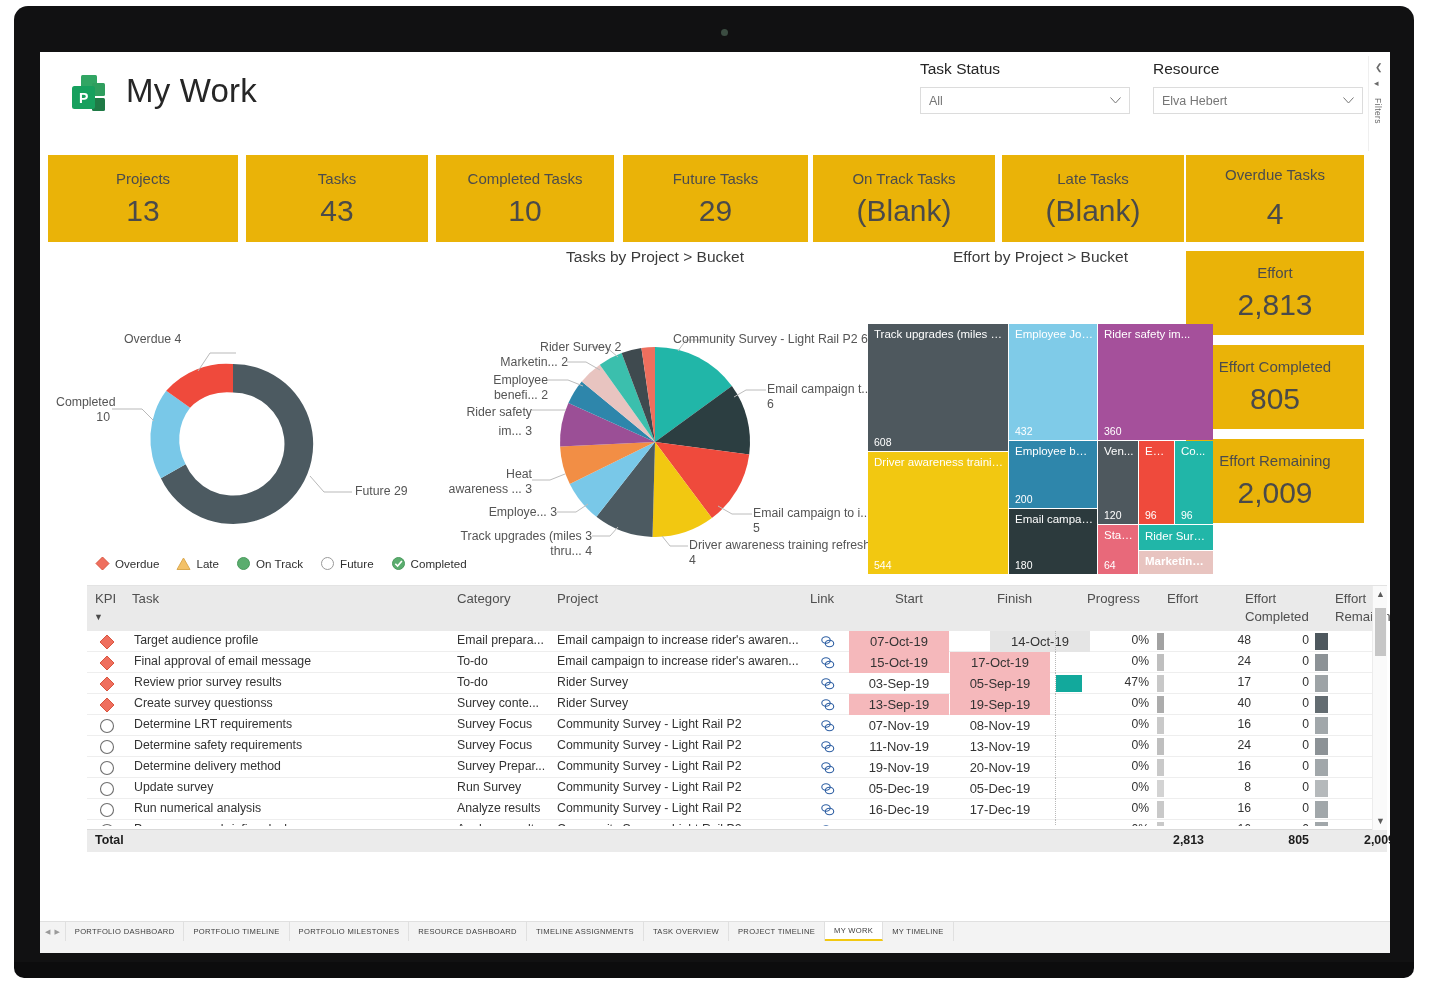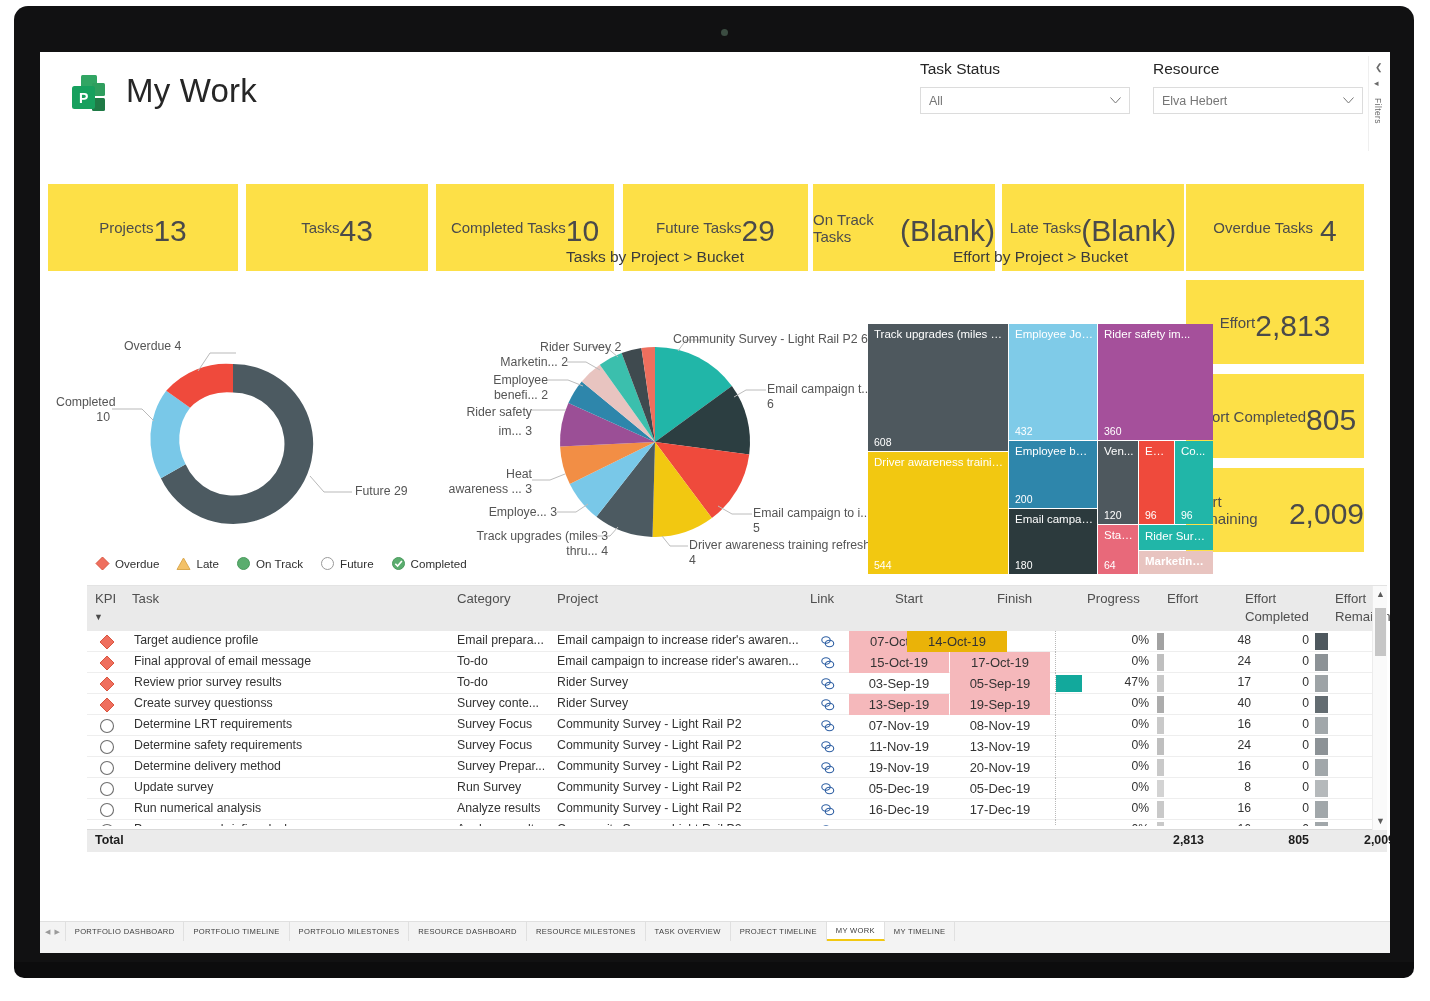--- a/index.html
+++ b/index.html
@@ -60,22 +60,22 @@
     position: absolute; left: 4px; top: 42px;
     font-size: 8.5px; color: #6a6a6a;
     writing-mode: vertical-rl;
     letter-spacing: .4px;
   }
   #filters-rail .arrow-left { position: absolute; left: 6px; top: 6px; font-size: 9px; color: #6a6a6a; }
   #filters-rail .arrow-filter { position: absolute; left: 5px; top: 22px; font-size: 9px; color: #6a6a6a; }
 
   
   .kpi {
-    position: absolute; background: #fde047;
-    display: flex; flex-direction: row; align-items: center; justify-content: center; margin-top: 29px;
+    position: absolute; background: #eab308;
+    display: flex; flex-direction: column; align-items: center; justify-content: center;
   }
   .kpi .k-label { font-size: 15px; color: #4c4c4c; font-weight: 400; }
   .kpi .k-value { font-size: 30px; color: #4a4a4a; font-weight: 300; margin-top: 7px; }
 
   
   .vis-title { position: absolute; font-size: 15.5px; color: #3b3b3b; text-align: center; }
 
   
   #donut-wrap { position: absolute; left: 10px; top: 272px; width: 415px; height: 225px; }
   .lbl { position: absolute; font-size: 12.3px; color: #555; white-space: nowrap; }
@@ -228,21 +228,21 @@
         <path d="M 183 40 A 80 80 0 1 1 110.9 154.3 L 135.6 140.2 A 51.5 51.5 0 1 0 183 68.5 Z" fill="#4c5a61"></path>
 
         <path d="M 110.9 154.3 A 80 80 0 0 1 116.2 66.8 L 140.1 83.7 A 51.5 51.5 0 0 0 135.6 140.2 Z" fill="#79c8e8"></path>
 
         <path d="M 116.2 66.8 A 80 80 0 0 1 183 40 L 183 68.5 A 51.5 51.5 0 0 0 140.1 83.7 Z" fill="#ef4a3c"></path>
 
         <path d="M 148 47 L 160 29 L 186 29" stroke="#b9b9b9" stroke-width="1" fill="none"></path>
         <path d="M 104 97 L 92 85 L 62 85" stroke="#b9b9b9" stroke-width="1" fill="none"></path>
         <path d="M 260 152 L 274 168 L 302 168" stroke="#b9b9b9" stroke-width="1" fill="none"></path>
       </svg>
-      <div class="lbl" style="left:74px; top:15px;">Overdue 4</div>
+      <div class="lbl" style="left:74px; top:8px;">Overdue 4</div>
       <div class="lbl" style="left:6px; top:71px; width:54px; text-align:right; white-space:normal; line-height:15px;">Completed 10</div>
       <div class="lbl" style="left:305px; top:160px;">Future 29</div>
     </div>
 
     <div id="legend">
       <div class="lg-item">
         <svg width="15" height="15" viewBox="0 0 15 15">
           <polygon points="7.5,1 14,7.5 7.5,14 1,7.5" fill="#ef6f5e" stroke="#d9553f" stroke-width="1"></polygon>
         </svg>
         <span>Overdue</span>
@@ -317,21 +317,21 @@
         <path d="M278,182 L292,190 L312,190" stroke="#bcbcbc" stroke-width="1" fill="none"></path>
         <path d="M222,212 L230,222 L248,222" stroke="#bcbcbc" stroke-width="1" fill="none"></path>
       </svg>
 
       <div class="lbl" style="left:100px; top:16px; width:48px; text-align:right;">Rider Survey 2</div>
       <div class="lbl" style="left:60px;  top:31px; width:68px; text-align:right;">Marketin... 2</div>
       <div class="lbl" style="left:8px;   top:49px; width:100px; text-align:right; white-space:normal; line-height:15px;">Employee benefi... 2</div>
       <div class="lbl" style="left:8px;   top:79px; width:84px; text-align:right; white-space:normal; line-height:19px;">Rider safety im... 3</div>
       <div class="lbl" style="left:8px;   top:143px; width:84px; text-align:right; white-space:normal; line-height:15px;">Heat awareness ... 3</div>
       <div class="lbl" style="left:8px;   top:181px; width:109px; text-align:right;">Employe... 3</div>
-      <div class="lbl" style="left:18px;   top:205px; width:150px; text-align:right; white-space:normal; line-height:15px;">Track upgrades (miles 3 thru... 4</div>
+      <div class="lbl" style="left:2px;   top:205px; width:150px; text-align:right; white-space:normal; line-height:15px;">Track upgrades (miles 3 thru... 4</div>
 
       <div class="lbl" style="left:233px; top:8px; width:200px; white-space:normal; line-height:15px;">Community Survey - Light Rail P2 6</div>
       <div class="lbl" style="left:327px; top:58px; width:110px; white-space:normal; line-height:15px;">Email campaign t... 6</div>
       <div class="lbl" style="left:313px; top:182px; width:120px; white-space:normal; line-height:15px;">Email campaign to i... 5</div>
       <div class="lbl" style="left:249px; top:214px; width:190px; white-space:normal; line-height:15px;">Driver awareness training refresh 4</div>
     </div>
 
     <div id="tree">
       <div class="tm" style="left:0;   top:0;   width:140px; height:127px; background:#4e585e;">
         <div class="tm-name">Track upgrades (miles 3 ...</div>
@@ -403,21 +403,21 @@
                 <polygon points="8,1 15,8 8,15 1,8" fill="#ef6f5e" stroke="#d9553f" stroke-width="1"></polygon>
               </svg></div>
             <div class="td" style="left: 47px; width: 315px;">Target audience profile</div>
             <div class="td" style="left: 370px; width: 95px;">Email prepara...</div>
             <div class="td" style="left: 470px; width: 245px;">Email campaign to increase rider's awaren...</div>
             <div style="position: absolute; left: 733px; top: 4px; width: 16px; height: 14px;"><svg width="16" height="14" viewBox="0 0 16 14">
                 <ellipse cx="6" cy="5" rx="4.2" ry="3.2" fill="none" stroke="#2e5fa3" stroke-width="1.1"></ellipse>
                 <ellipse cx="9.5" cy="8.5" rx="4.2" ry="3.2" fill="none" stroke="#2e5fa3" stroke-width="1.1"></ellipse>
               </svg></div>
             <div class="dcell" style="left: 762px; width: 100px; background: rgb(245, 184, 187);">07-Oct-19</div>
-            <div class="dcell" style="left: 820px; width: 100px; background: #eab308;">14-Oct-19</div>
+            <div class="dcell" style="left: 903px; width: 100px; background: #e5e5e5;">14-Oct-19</div>
             <div style="position: absolute; left: 968px; top: 0px; width: 100px; height: 21px; border-left: 1px dotted rgb(185, 185, 185);">
               <div style="position: absolute; left: 0px; top: 2px; height: 17px; background: rgb(18, 169, 156); width: 0px;"></div>
               <div style="position: absolute; right: 6px; top: 2px; font-size: 12.2px; color: rgb(51, 51, 51);">0%</div>
             </div>
             <div style="position: absolute; left: 1070px; top: 0px; width: 100px; height: 21px;">
               <div style="position: absolute; left: 0px; top: 2px; width: 7px; height: 17px; background: rgb(157, 157, 157); opacity: 0.95;"></div>
               <div style="position: absolute; right: 6px; top: 2px; font-size: 12.2px; color: rgb(51, 51, 51);">48</div>
             </div>
             <div style="position: absolute; left: 1165px; top: 2px; width: 57px; text-align: right; font-size: 12.2px; color: rgb(51, 51, 51);">0</div>
             <div style="position: absolute; left: 1228px; top: 0px; width: 80px; height: 21px;">
@@ -686,21 +686,21 @@
 
     <div id="tabbar">
       <div id="tab-nav">
         <span>◀</span>
         <span>▶</span>
       </div>
     <div class="tab">PORTFOLIO DASHBOARD</div>
         <div class="tab">PORTFOLIO TIMELINE</div>
         <div class="tab">PORTFOLIO MILESTONES</div>
         <div class="tab">RESOURCE DASHBOARD</div>
-        <div class="tab">RESOURCE MILESTONES</div>
+        <div class="tab">TIMELINE ASSIGNMENTS</div>
         <div class="tab">TASK OVERVIEW</div>
         <div class="tab">PROJECT TIMELINE</div>
         <div class="tab active">MY WORK</div>
         <div class="tab">MY TIMELINE</div>
         <div id="tabfill"></div>
       </div>
     <div id="bottombar"></div>
 
   </div>
 </div>

